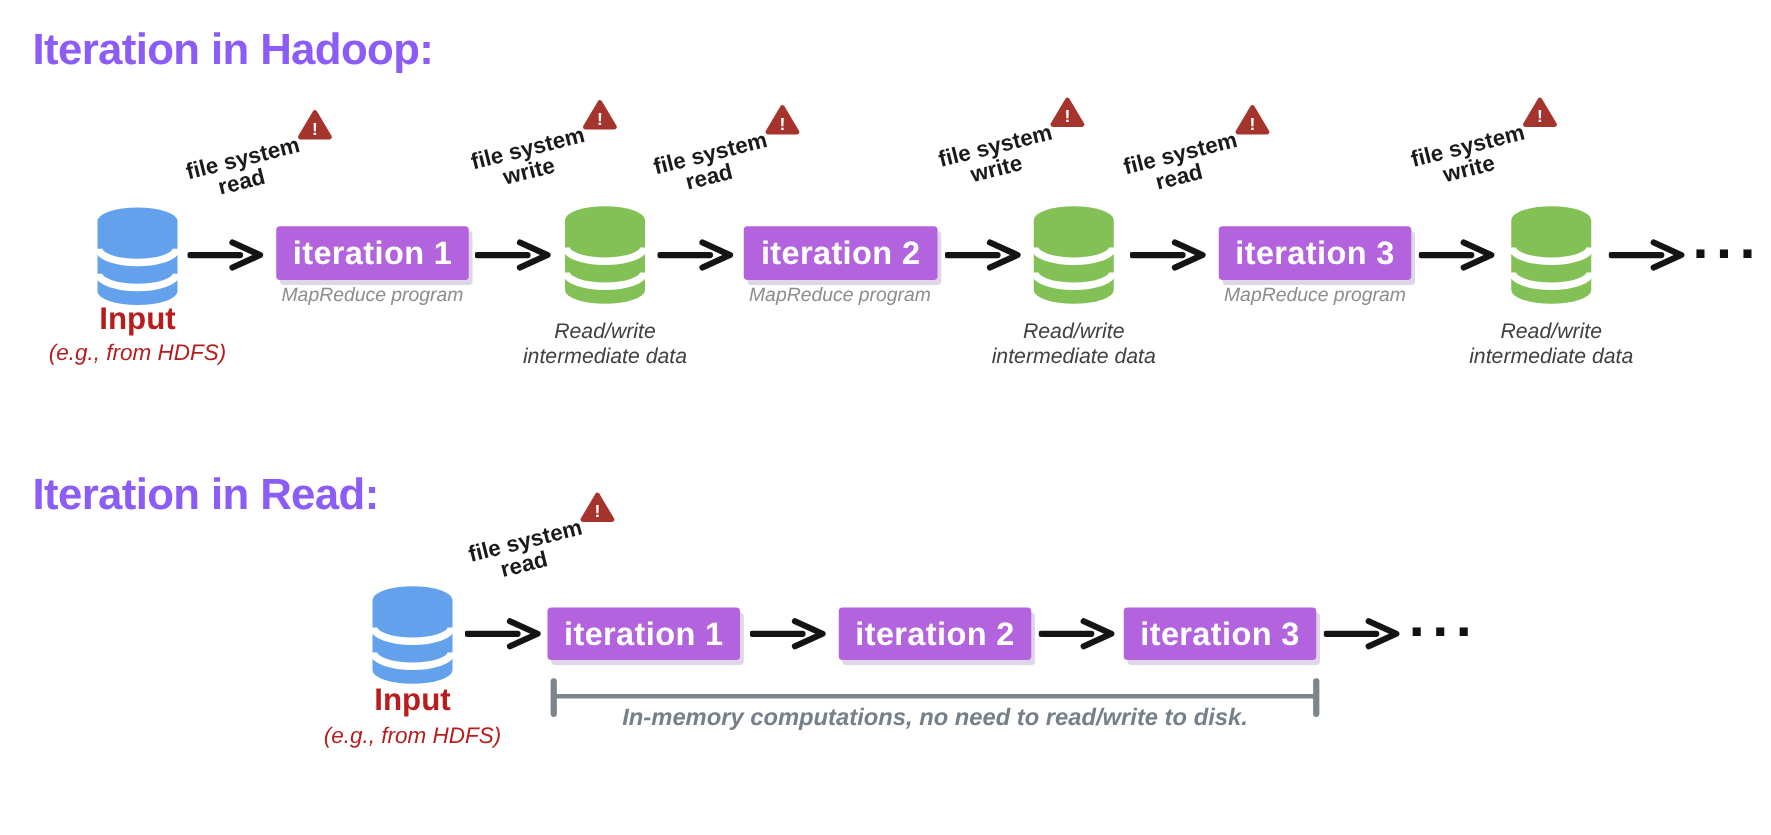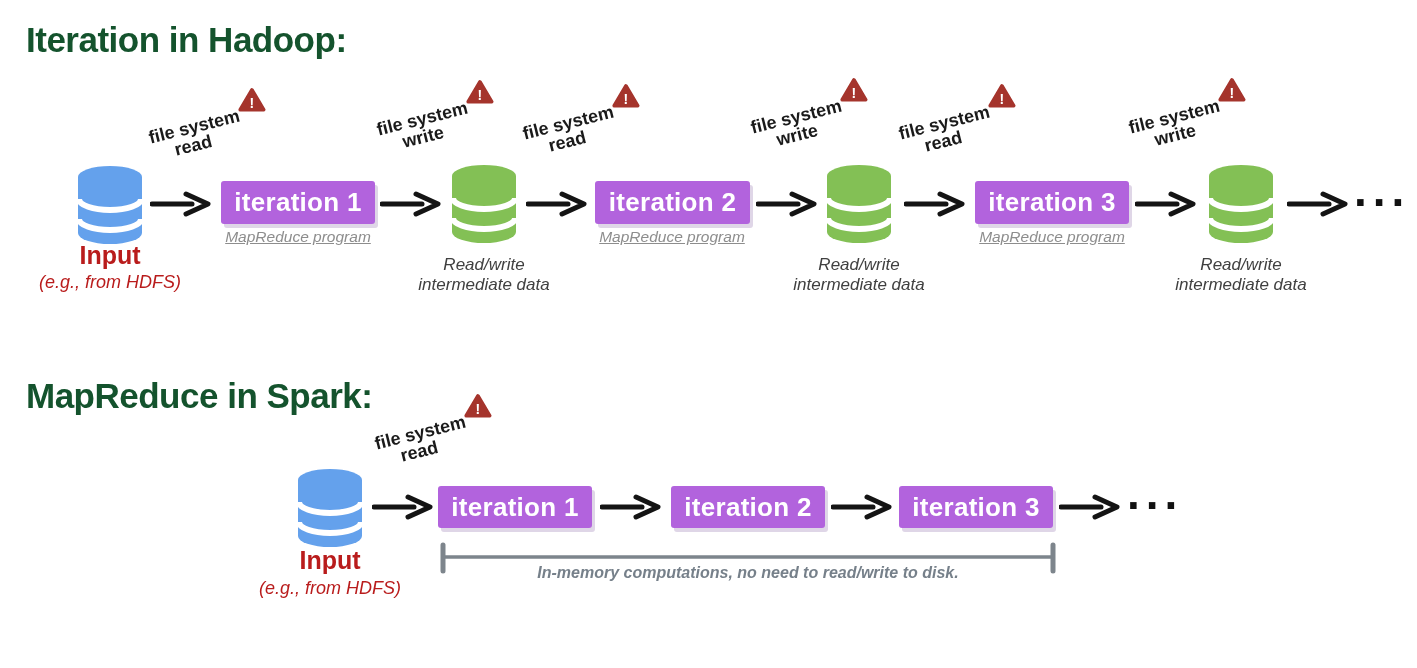--- a/index.html
+++ b/index.html
@@ -1,40 +1,40 @@
 <!DOCTYPE html>
 <html><head>
 <meta charset="utf-8">
 <style>
   html,body{margin:0;padding:0;background:#fff;}
   #canvas{
     position:relative;width:1417px;height:668px;background:#ffffff;overflow:hidden;
     font-family:"Liberation Sans",sans-serif;color:#111;
   }
   .abs{position:absolute;}
-  .title{font-size:35px;font-weight:800;letter-spacing:-0.5px;color:#14532d;white-space:nowrap;}
+  .title{font-size:35px;font-weight:800;letter-spacing:-0.5px;color:#8b5cf6;white-space:nowrap;}
   .iter-box{
     height:43px;background:#b263dd;border-radius:3px;
     box-shadow:3px 4px 0 rgba(150,120,175,0.30);
     display:flex;align-items:center;justify-content:center;
     color:#fff;font-size:26px;font-weight:600;letter-spacing:.3px;white-space:nowrap;
   }
   .iter-box.spark{height:42px;}
-  .map-cap{width:202px;text-align:center;font-style:italic;font-size:15.5px;color:#8d8d8d;white-space:nowrap;text-decoration:underline;}
+  .map-cap{width:202px;text-align:center;font-style:italic;font-size:15.5px;color:#8d8d8d;white-space:nowrap;}
   .gcap{width:220px;text-align:center;font-style:italic;font-size:17px;color:#404040;line-height:1.2;}
   .input-label{width:120px;text-align:center;font-size:25px;font-weight:800;color:#b91c1c;}
   .input-sub{text-align:center;font-style:italic;font-size:18px;color:#b91c1c;white-space:nowrap;}
   .fs{
     transform:rotate(-14deg);transform-origin:left bottom;
     font-size:18px;font-weight:800;line-height:1.1;color:#1a1a1a;white-space:nowrap;
   }
   .fs .l2{margin-left:22px;margin-top:-2px;}
   .warn{position:absolute;right:-30px;top:-16px;transform:rotate(14deg);}
   .dots{font-size:46px;font-weight:900;letter-spacing:6px;color:#111;line-height:50px;}
-  .bracket-cap{width:624px;text-align:center;font-style:italic;font-weight:700;font-size:16px;color:#76808a;white-space:nowrap;}
+  .bracket-cap{width:624px;text-align:center;font-style:italic;font-weight:700;font-size:19px;color:#76808a;white-space:nowrap;}
 </style>
 </head>
 <body>
 
 <svg width="0" height="0" style="position:absolute">
   <defs>
     <g id="db-shape">
       <path class="db-body" d="M4,14 a32,11 0 0 1 64,0 v56 a32,11 0 0 1 -64,0 z"></path>
       <path d="M5,36 a31,11 0 0 0 62,0" stroke="#fff" stroke-width="6" fill="none"></path>
       <path d="M5,56 a31,11 0 0 0 62,0" stroke="#fff" stroke-width="6" fill="none"></path>
@@ -159,21 +159,21 @@
   <div class="abs gcap" style="left:1131px;top:255px">
     <div>Read/write</div>
     <div>intermediate data</div>
   </div>
 
   <svg class="abs" style="left:1287px;top:191px" width="62" height="26" viewBox="0 0 62 26">
       <use href="#arrow-shape"></use>
     </svg>
   <div class="abs dots" style="left:1354px;top:165px">...</div>
 
-  <div class="abs title" style="left:26px;top:376px">MapReduce in Spark:</div>
+  <div class="abs title" style="left:26px;top:376px">Iteration in Read:</div>
 
   <svg class="abs" style="left:294px;top:466px" width="72" height="84" viewBox="0 0 72 84">
     <use href="#db-shape" fill="#64a1ec"></use>
   </svg>
   <div class="abs input-label" style="left:270px;top:546px">Input</div>
   <div class="abs input-sub" style="left:220px;top:578px;width:220px">(e.g., from HDFS)</div>
 
   <svg class="abs" style="left:372px;top:494px" width="62" height="26" viewBox="0 0 62 26">
       <use href="#arrow-shape"></use>
     </svg>

